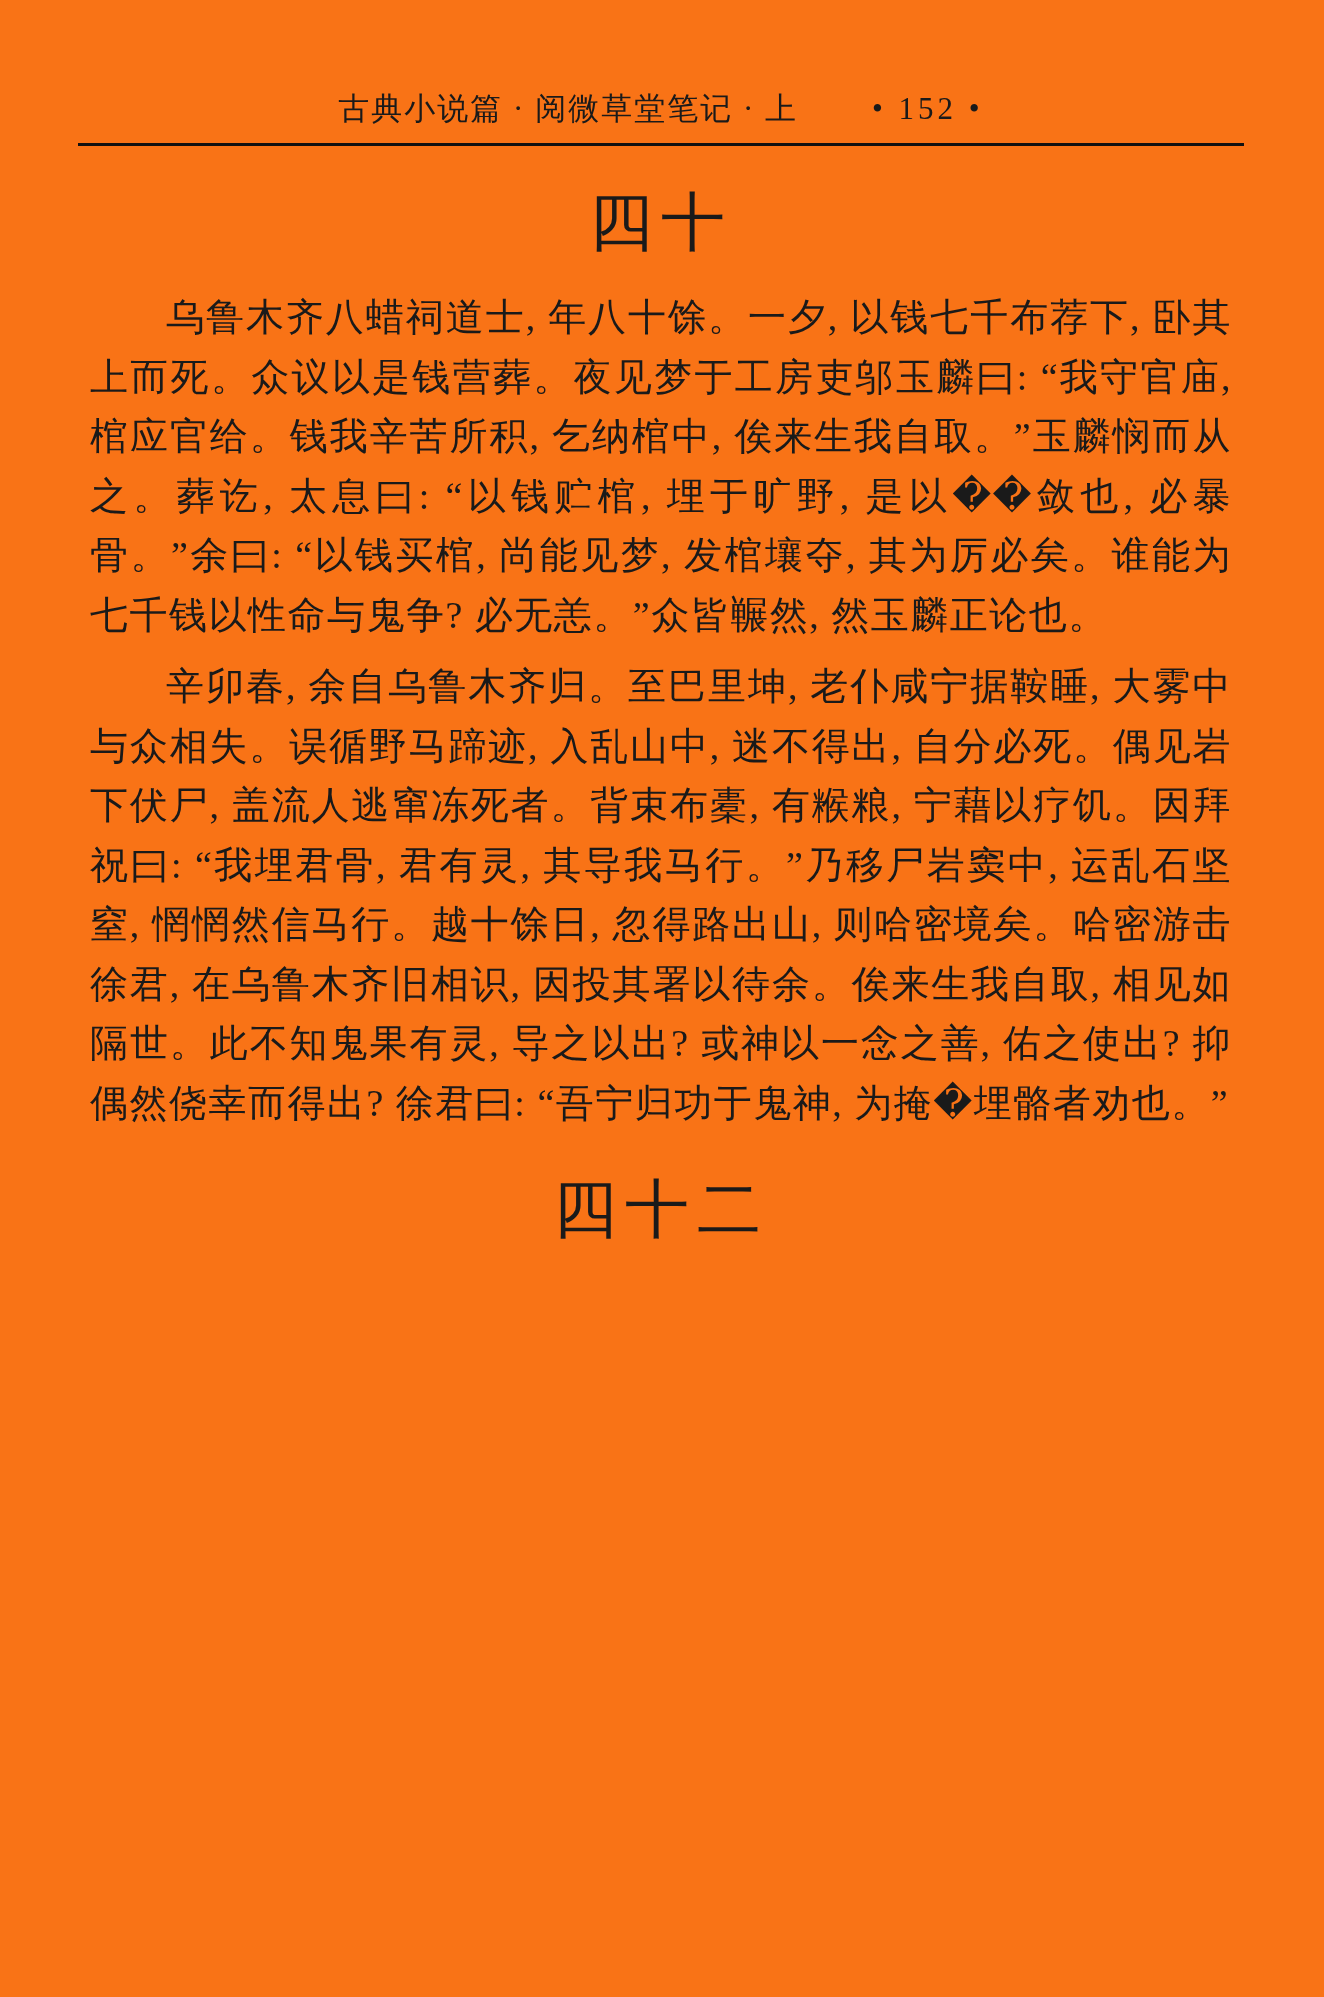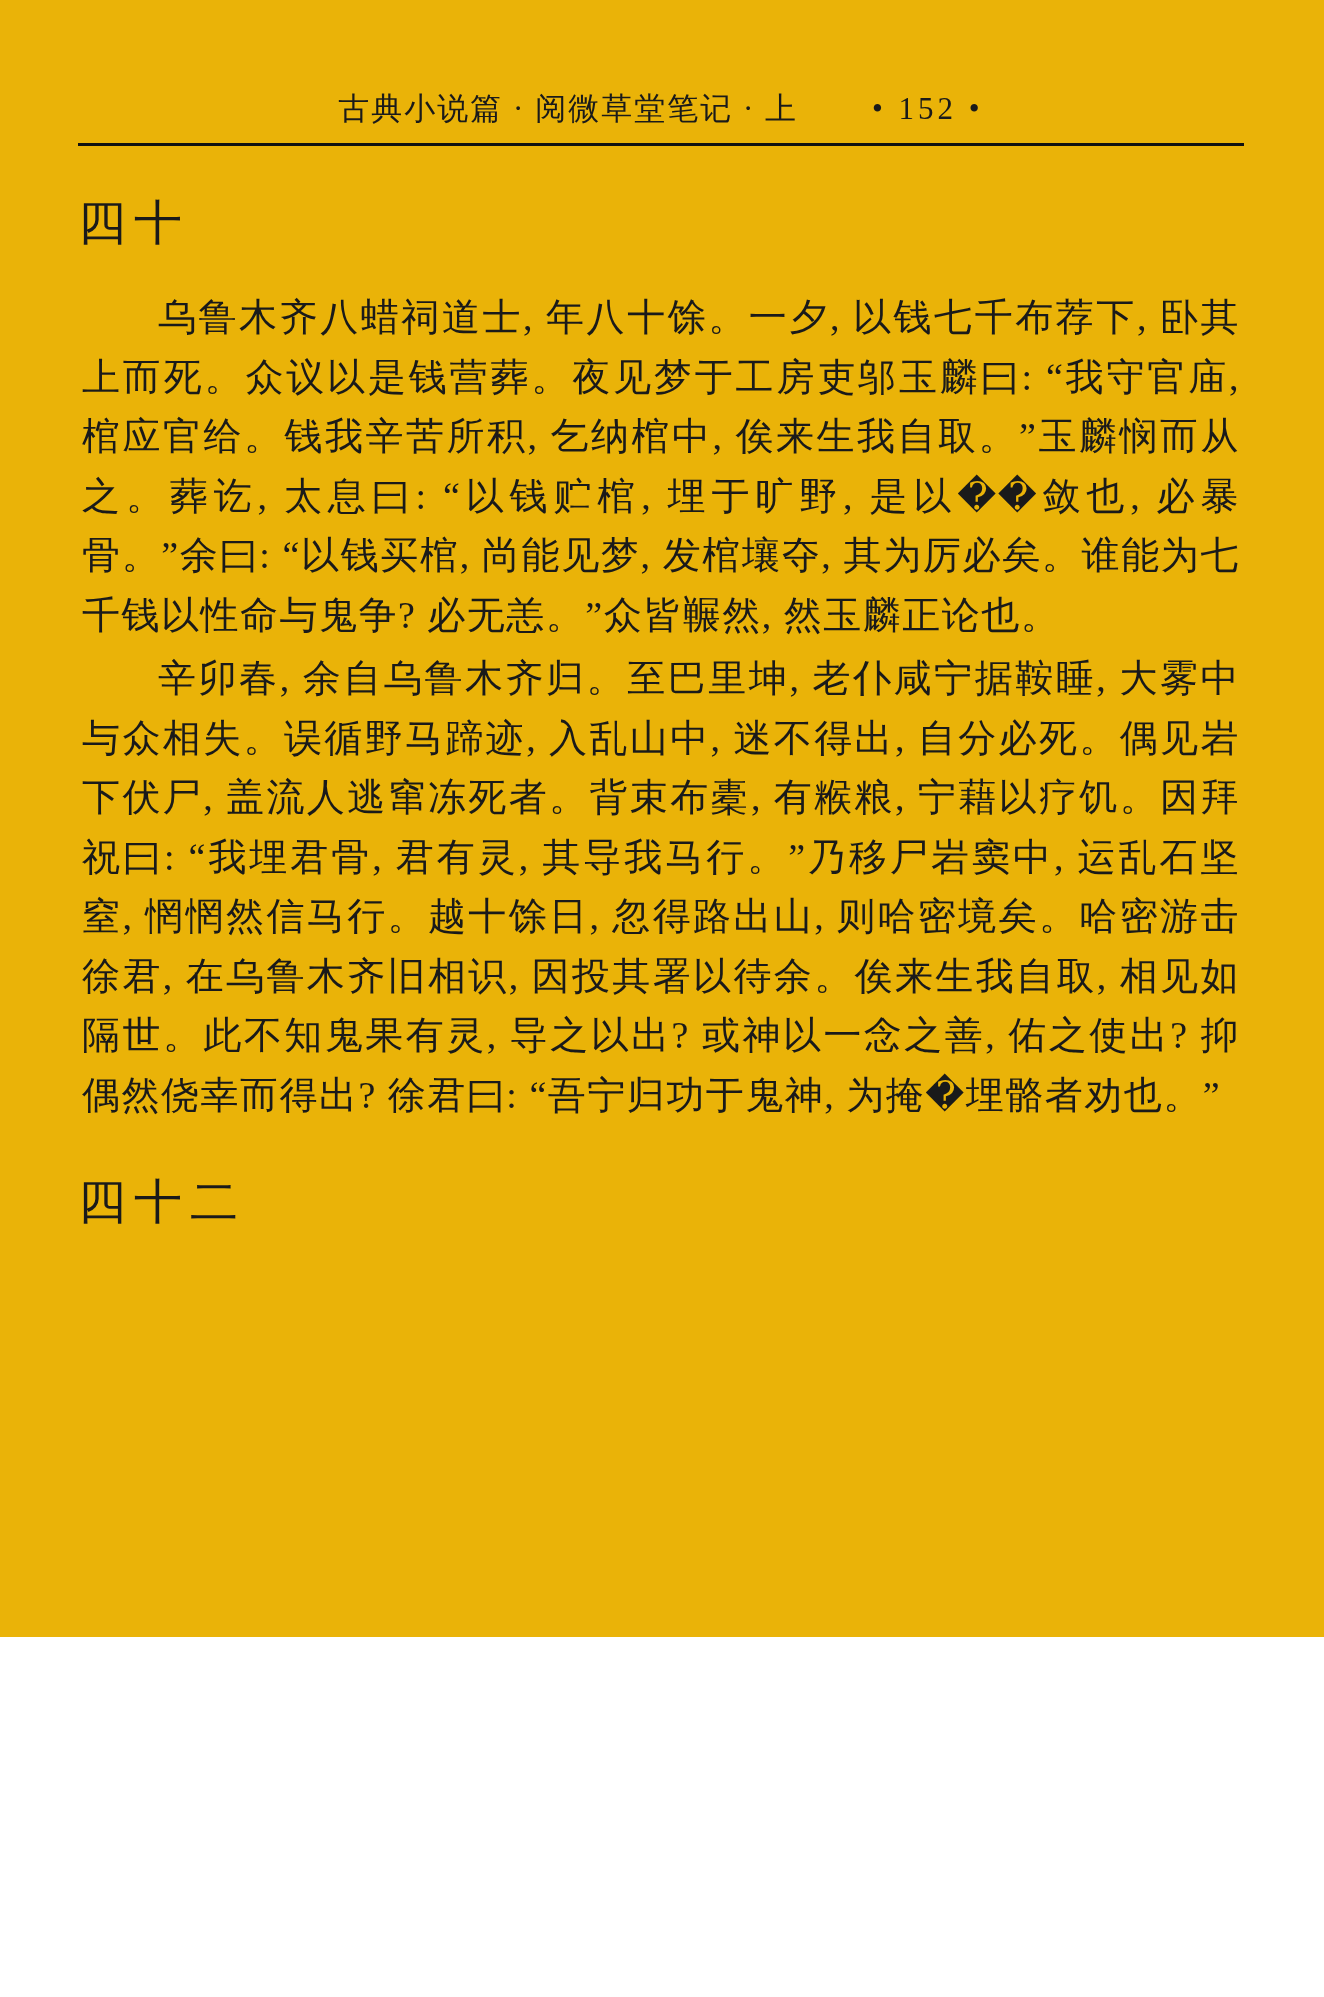--- a/index.html
+++ b/index.html
@@ -1,55 +1,55 @@
 <!DOCTYPE html>
 <html><head>
 <meta charset="utf-8">
 <style>
   html,body{margin:0;padding:0;background:#ffffff;}
   .page{
     position:relative;
     width:1324px;
-    height:1637px;
+    height:1997px;
     box-sizing:border-box;
     padding:88px 80px 0 78px;
-    background:#eab308;
+    background:#f97316;
     color:#1a1a1a;
     font-family:"Liberation Serif","DejaVu Serif",serif;
     overflow:hidden;
   }
   .header{
     display:flex;
     justify-content:center;
     align-items:baseline;
     gap:74px;
     font-size:31px;
     letter-spacing:2px;
     white-space:nowrap;
   }
   .header .page-number{letter-spacing:4px;}
   .rule{
     border-bottom:3px solid #111111;
     margin-top:13px;
   }
   .section{margin:0;}
   .section-title{
-    text-align:left;
-    font-size:48px;
+    text-align:center;
+    font-size:64px;
     font-weight:400;
     letter-spacing:8px;
     line-height:70px;
     margin:42px 0 30px 0;
   }
   .section:first-of-type .section-title{
     margin-top:92px;
     margin-bottom:54px;
   }
   .body-text{
-    margin:4px;
+    margin:12px;
     font-size:38px;
     line-height:59.5px;
     letter-spacing:1.5px;
     text-align:justify;
     text-indent:2em;
     word-break:break-all;
   }
 </style>
 </head>
 <body>

